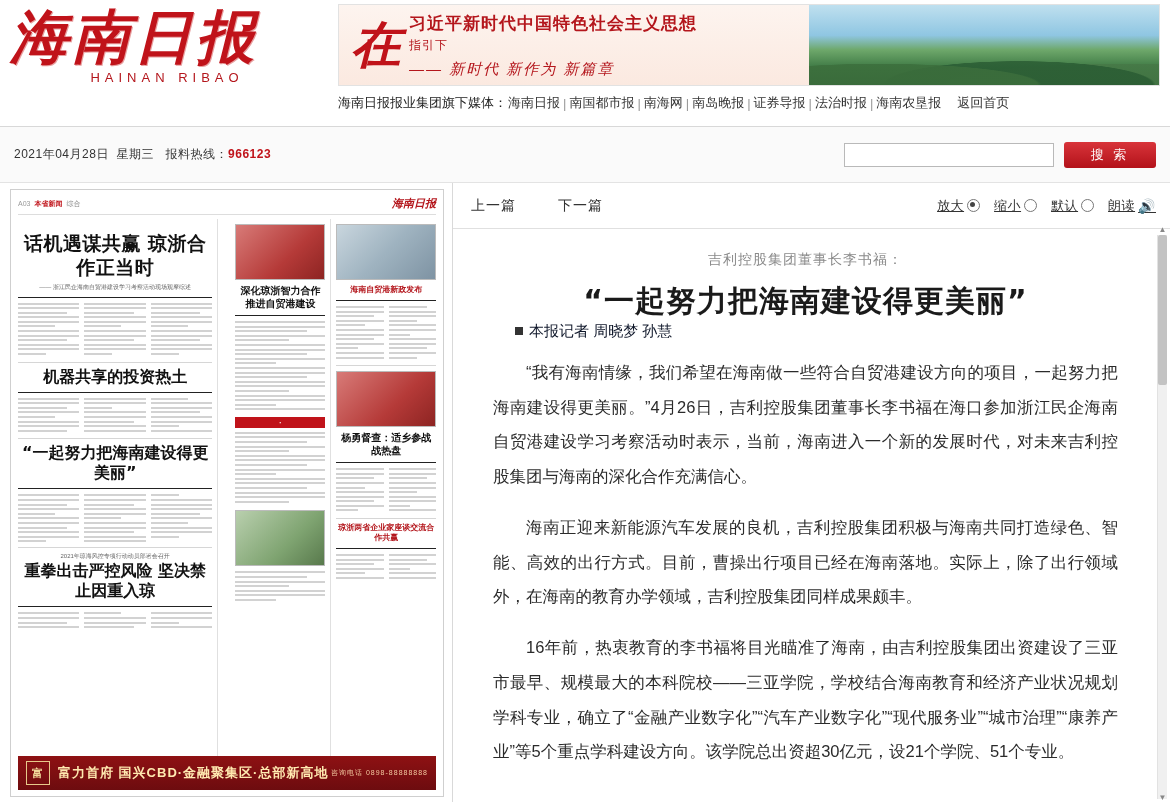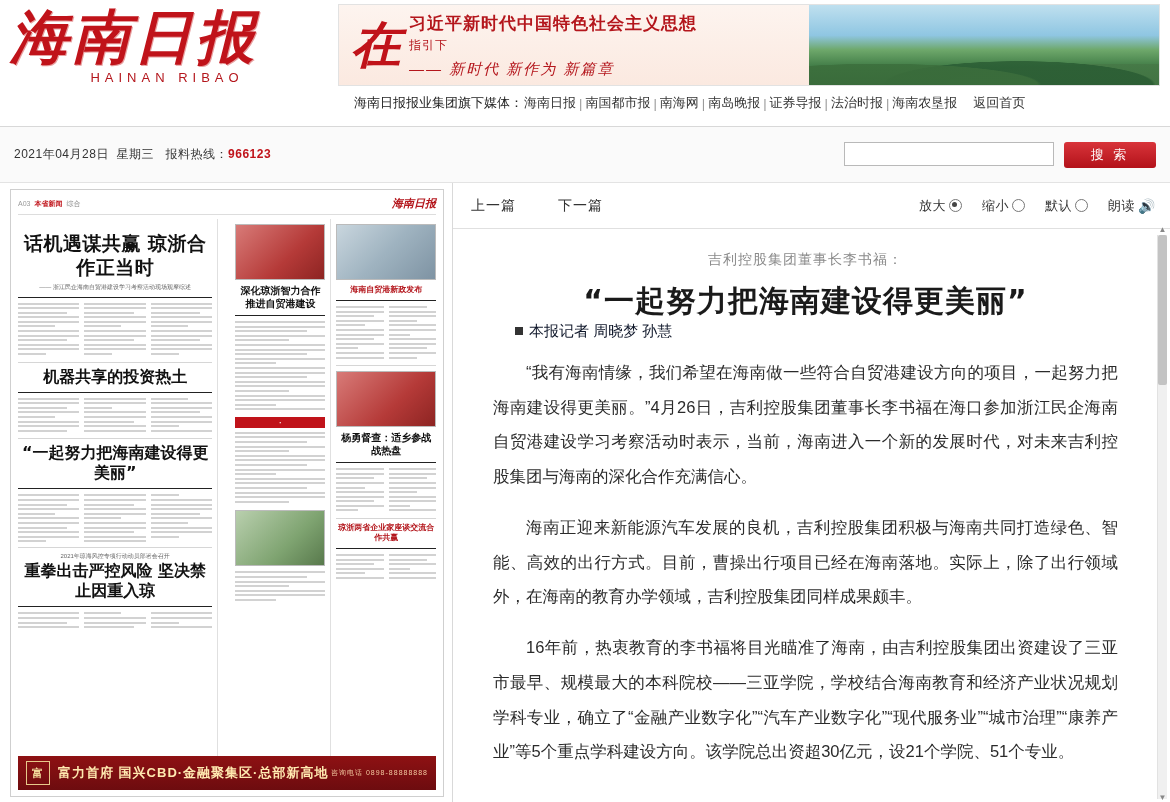--- a/index.html
+++ b/index.html
@@ -107,21 +107,21 @@
     content: "";
     position: absolute;
     left: 0; right: 0; bottom: 0;
     height: 46%;
     background:
       radial-gradient(ellipse at 20% 100%, rgba(60,110,60,.85) 0 40%, transparent 41%),
       radial-gradient(ellipse at 60% 100%, rgba(40,90,50,.8) 0 45%, transparent 46%),
       radial-gradient(ellipse at 90% 100%, rgba(70,120,70,.8) 0 40%, transparent 41%);
   }
   .subnav {
-    margin: 8px 10px 0 16px;
+    margin: 8px 10px 0 0;
     font-size: 13px;
     color: #333;
     display: flex;
     flex-wrap: wrap;
     align-items: center;
   }
   .subnav .lbl { color: #222; }
   .subnav a {
     color: #333;
     text-decoration: none;
@@ -142,20 +142,21 @@
   }
   .date-line {
     font-size: 12px;
     color: #333;
     letter-spacing: .5px;
   }
   .date-line .hot { color: #c0131a; font-weight: bold; }
   .search-area {
     margin-left: auto;
     display: flex;
+    align-items: center;
   }
   .search-input {
     width: 210px;
     height: 24px;
     border: 1px solid #b9b9b9;
     background: #fff;
     font-size: 12px;
     padding: 0 6px;
     box-sizing: border-box;
     outline: none;
@@ -341,23 +342,24 @@
   .tool-right {
     margin-left: auto;
     display: flex;
     align-items: center;
     font-size: 13px;
     color: #333;
   }
   .tool-item {
     display: flex;
     align-items: center;
-    margin-left: 20px;
+    margin-left: 14px;
     cursor: pointer;
     letter-spacing: .5px;
+    text-decoration: underline;
   }
   .tool-item .dot {
     width: 11px; height: 11px;
     border: 1px solid #777;
     border-radius: 50%;
     margin-left: 3px;
     display: inline-block;
     position: relative;
   }
   .tool-item .dot.on::after {

